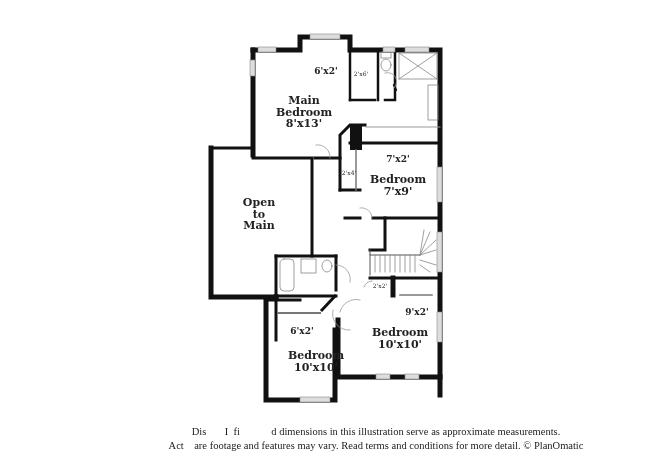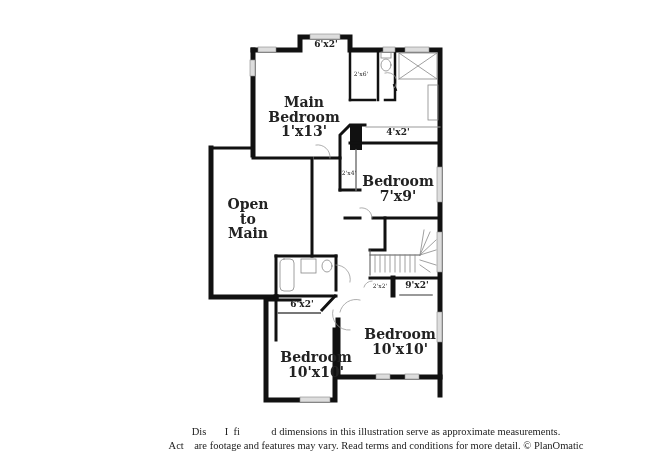--- a/index.html
+++ b/index.html
@@ -1,21 +1,21 @@
 <!DOCTYPE html>
 <html><head>
 <meta charset="utf-8">
 <style>
   html, body { margin:0; padding:0; background:#ffffff; }
   body { width:650px; height:473px; position:relative; overflow:hidden; font-family:"DejaVu Serif", serif; }
   #plan { position:absolute; left:0; top:0; }
   .lbl { position:absolute; text-align:center; font-family:"DejaVu Serif", serif; font-weight:bold; color:#222; line-height:1.05; transform:translateX(-50%); white-space:nowrap; }
-  .lbl.big { font-size:14px; }
+  .lbl.big { font-size:11px; }
   .lbl.small { font-size:6px; font-weight:normal; }
-  .lbl.med { font-size:9px; }
+  .lbl.med { font-size:9px;margin-top:27px; }
   .footer { position:absolute; left:12px; width:640px; text-align:center; font-family:"Liberation Serif", serif; font-size:10.5px; color:#222;margin-left:44px; }
 </style>
 </head>
 <body>
 
 <svg id="plan" width="650" height="473" viewBox="0 0 650 473" xmlns="http://www.w3.org/2000/svg">
   <g fill="none" stroke="#111" stroke-linecap="square">
 
     <path d="M253 50 L253 155" stroke-width="5"></path>
     <path d="M253 50 L300 50 L300 37 L350 37 L350 50 L440 50 L440 395" stroke-width="5"></path>
@@ -99,42 +99,42 @@
       <rect x="376" y="374" width="14" height="5"></rect>
       <rect x="405" y="374" width="14" height="5"></rect>
       <rect x="300" y="397" width="30" height="5"></rect>
     </g>
   </g>
 </svg>
 
 <div class="lbl big" style="left:304px; top:95px;">
   <div>Main</div>
   <div>Bedroom</div>
-  <div>1'x13'</div>
+  <div>8'x13'</div>
 </div>
 <div class="lbl big" style="left:398px; top:174px;">
   <div>Bedroom</div>
   <div>7'x9'</div>
 </div>
 <div class="lbl big" style="left:400px; top:327px;">
   <div>Bedroom</div>
   <div>10'x10'</div>
 </div>
 <div class="lbl big" style="left:316px; top:350px;">
   <div>Bedroom</div>
   <div>10'x10'</div>
 </div>
-<div class="lbl big" style="left:248px; top:197px;">
+<div class="lbl big" style="left:259px; top:197px;">
   <div>Open</div>
   <div>to</div>
   <div>Main</div>
 </div>
 
 <div class="lbl med" style="left:326px; top:40px;">6'x2'</div>
 <div class="lbl small" style="left:361px; top:71px;">2'x6'</div>
-<div class="lbl med" style="left:398px; top:128px;">4'x2'</div>
+<div class="lbl med" style="left:398px; top:128px;">7'x2'</div>
 <div class="lbl small" style="left:349px; top:170px;">2'x4'</div>
 <div class="lbl small" style="left:380px; top:283px;">2'x2'</div>
 <div class="lbl med" style="left:417px; top:281px;">9'x2'</div>
 <div class="lbl med" style="left:302px; top:300px;">6'x2'</div>
 
 <div class="footer" style="top:426px;">Dis&nbsp;&nbsp;&nbsp;&nbsp;&nbsp;&nbsp;&nbsp;I&nbsp;&nbsp;fi&nbsp;&nbsp;&nbsp;&nbsp;&nbsp;&nbsp;&nbsp;&nbsp;&nbsp;&nbsp;&nbsp;&nbsp;d dimensions in this illustration serve as approximate measurements.</div>
 <div class="footer" style="top:440px;">Act&nbsp;&nbsp;&nbsp;&nbsp;are footage and features may vary. Read terms and conditions for more detail. © PlanOmatic</div>
 
 </body></html>

